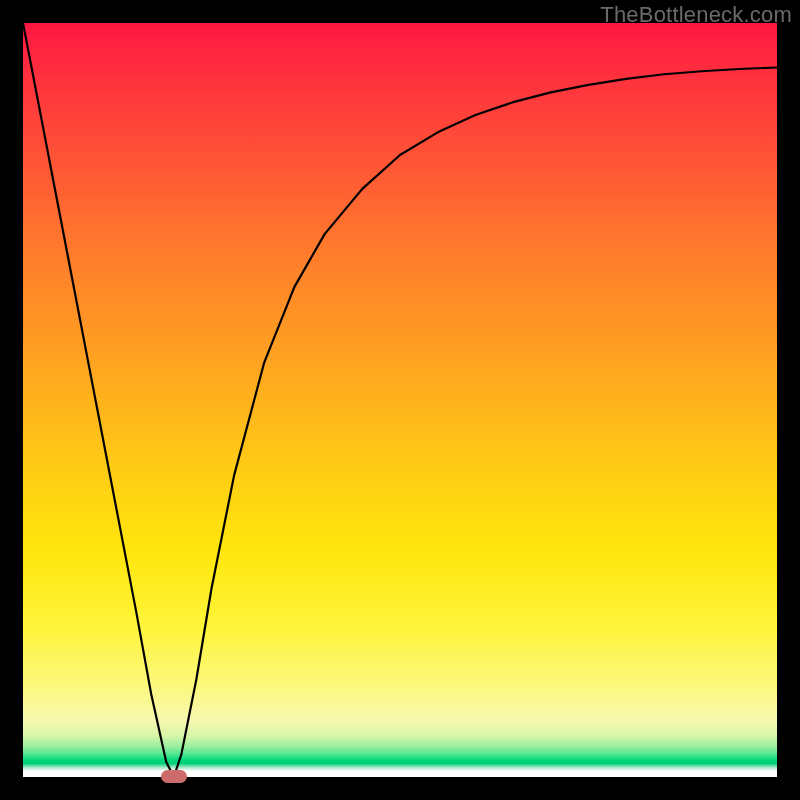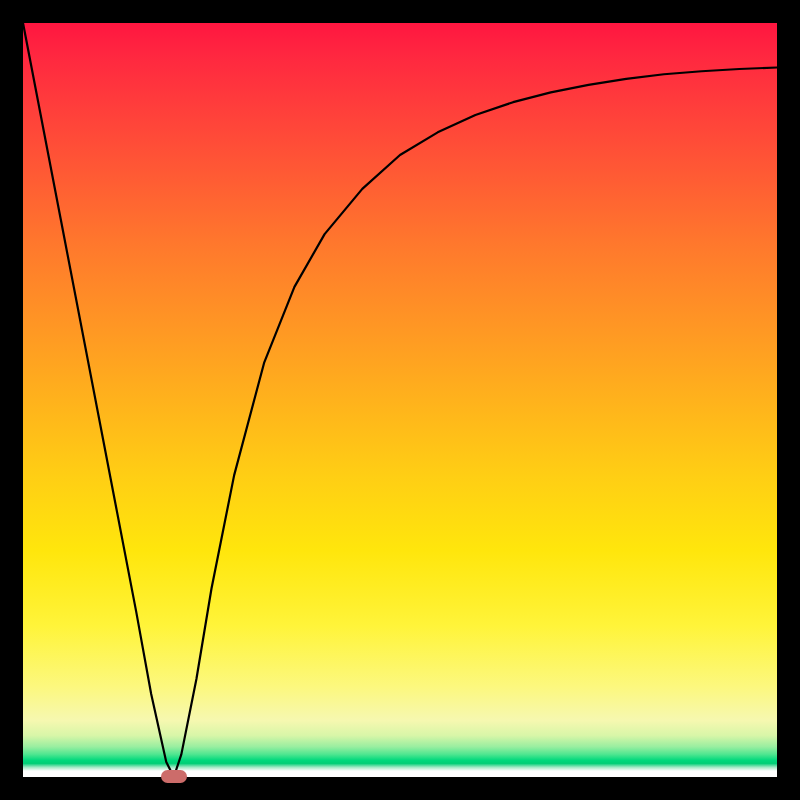--- a/index.html
+++ b/index.html
@@ -81,14 +81,15 @@
   <div class="plot-area">
 
     <svg class="curve" viewBox="0 0 754 754" preserveAspectRatio="none">
       <path id="curve-path" fill="none" stroke="#000" stroke-width="2.2" stroke-linejoin="round" stroke-linecap="round" d="M0.00 0.00 L37.70 196.04 L75.40 392.08 L113.10 588.12 L128.18 671.06 L143.26 738.92 L150.80 754.00 L158.34 731.38 L173.42 655.98 L188.50 565.50 L211.12 452.40 L241.28 339.30 L271.44 263.90 L301.60 211.12 L339.30 165.88 L377.00 131.95 L414.70 109.33 L452.40 91.99 L490.10 79.17 L527.80 69.37 L565.50 61.83 L603.20 55.80 L640.90 51.27 L678.60 48.26 L716.30 45.99 L754.00 44.49"></path>
     </svg>
 
     <div class="marker" id="marker" style="left: 137.8px; top: 747px;"></div>
 
   </div>
 
+  <div class="watermark">TheBottleneck.com</div>
 
 </div>
 
 </body></html>

